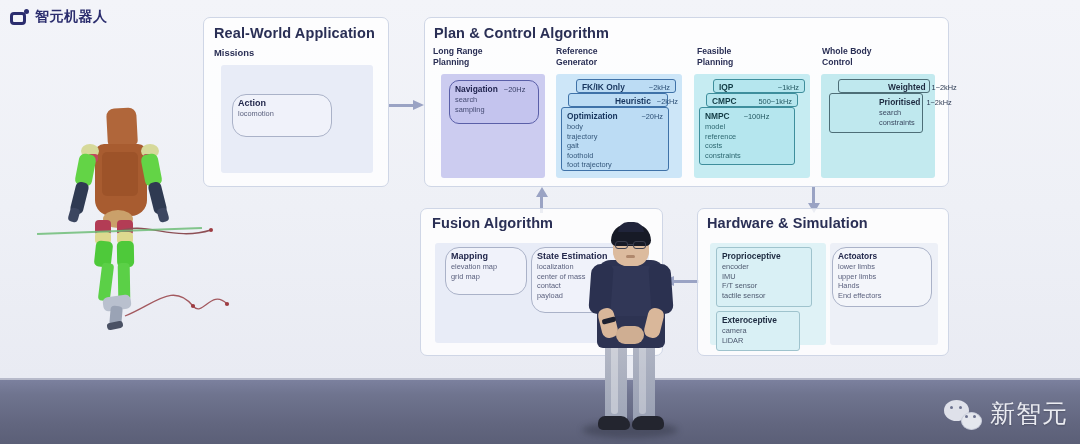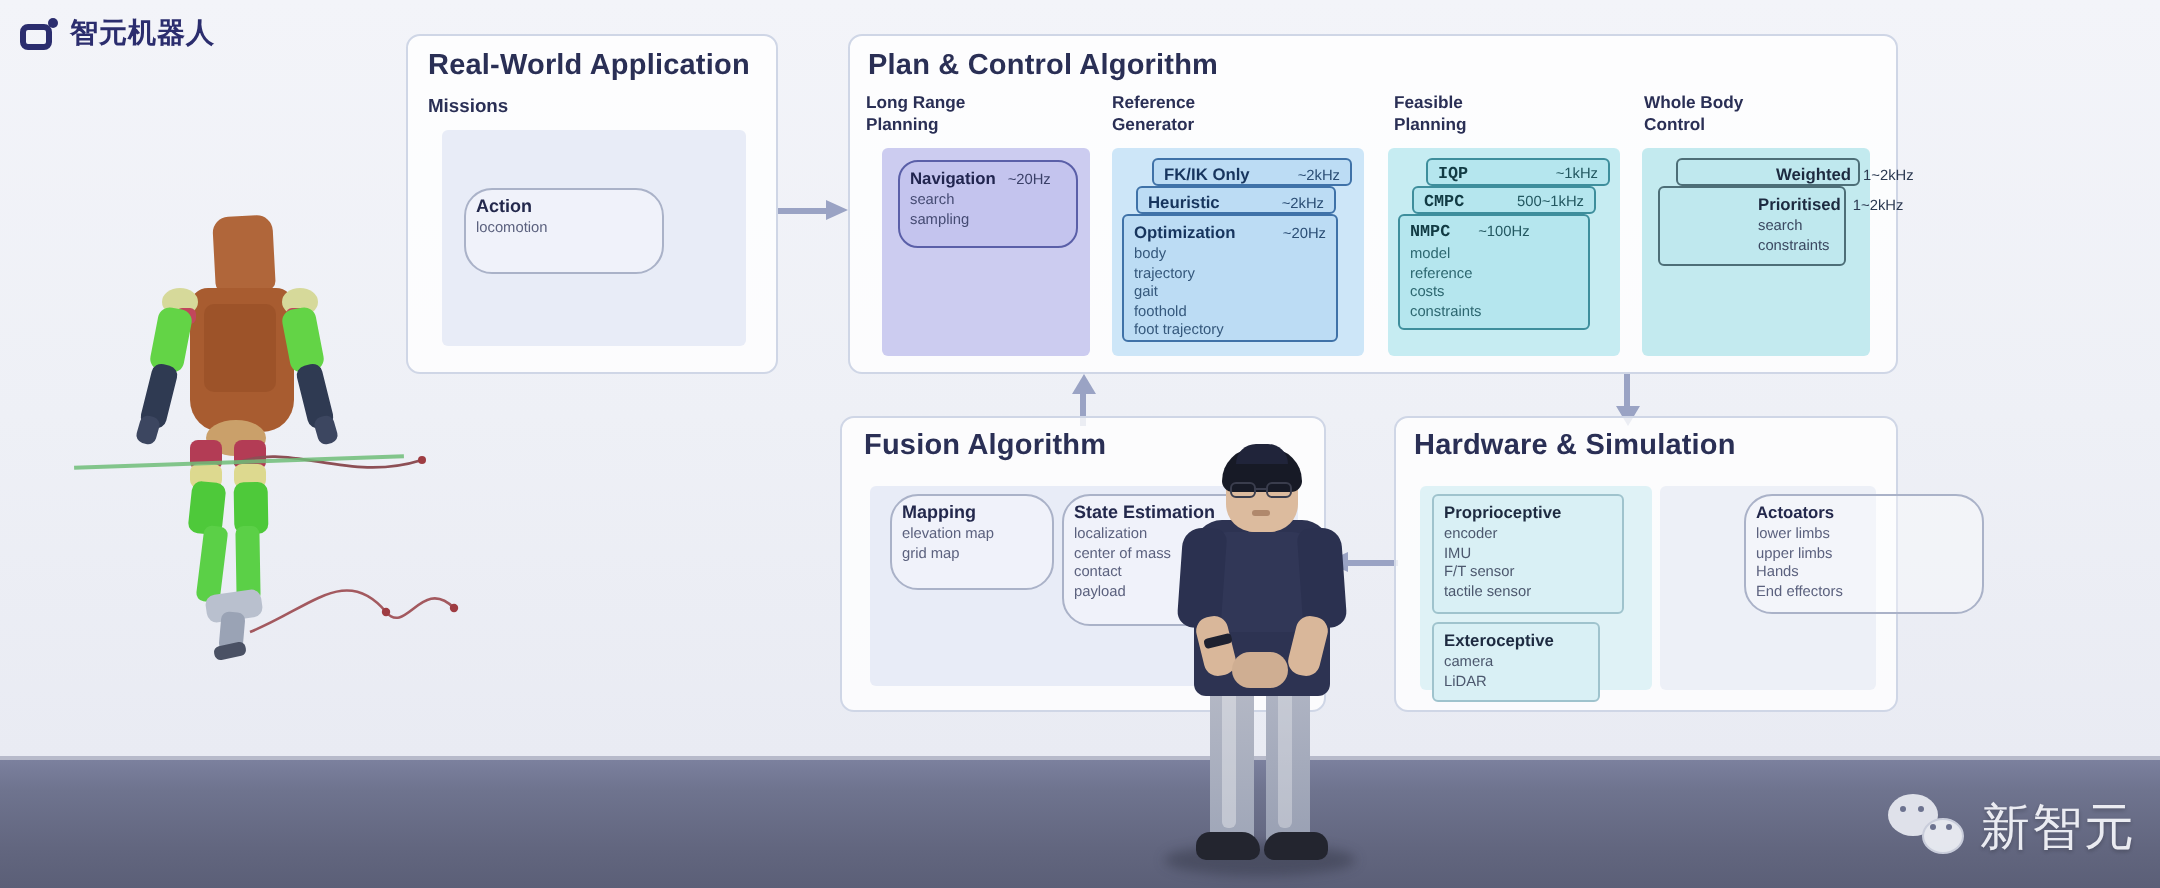--- a/index.html
+++ b/index.html
@@ -62,21 +62,21 @@
   
   .p-col{ background:#ccccf0; }
   .p-card{ background:#c4c4ee; border-color:#5a5fa8;border-radius:10px; }
   
   .b-col{ background:#cde6f8; }
   .b-card{ background:#bcdcf4; border-color:#3f72a8; }
   .b-card .nm{ color:#17355e; } .b-card .hz{ color:#2b4e75; } .b-card .lines div{ color:#35587c; }
   
   .c-col{ background:#c6ecf2; }
   .c-card{ background:#b5e6ee; border-color:#3e8e9c; }
-  .c-card .nm{ color:#123b44;font-family:Liberation Mono, monospace; } .c-card .hz{ color:#235861; } .c-card .lines div{ color:#2d6770; }
+  .c-card .nm{ color:#123b44; } .c-card .hz{ color:#235861; } .c-card .lines div{ color:#2d6770; }
   
   .t-col{ background:#c3eaef; }
   .t-card{ background:#bfe8ee; border-color:#4d6e77;padding-left:44px; }
   .t-card .nm{ color:#1d2a40; } .t-card .hz{ color:#2c3a52; } .t-card .lines div{ color:#3a4860; }
   
   .n-col{ background:#e8ecf7; }
   .hw-card{ background:#d9f0f5; border-color:#9fc3cd; }
   .hw-card .nm{ color:#1d2a40; } .hw-card .lines div{ color:#4c586e; }
   .plain-card{ background:rgba(255,255,255,.35); border-color:#aab2c8;border-radius:14px; }
   .plain-card .nm{ color:#23284c; } .plain-card .lines div{ color:#5b617e; }
@@ -92,21 +92,21 @@
   .ground-line{
     position:absolute; left:-18px; top:122px; width:165px; height:2px;
     background:#6fbd78; opacity:.85; transform:rotate(-2deg);
   }
 
   
   .person{ position:absolute; left:578px; top:222px; width:106px; height:222px; }
   .pp{ position:absolute; }
 
   
-  .wm{ position:absolute; right:12px; bottom:14px; display:flex; align-items:flex-start; gap:8px;
+  .wm{ position:absolute; right:12px; bottom:14px; display:flex; align-items:flex-end; gap:8px;
        opacity:.95; }
   .wm .wx{ position:relative; width:38px; height:30px; }
   .wm .wx .b1{ position:absolute; left:0; top:0; width:25px; height:21px; border-radius:50%;
                background:#e6e8f0; }
   .wm .wx .b2{ position:absolute; right:0; bottom:0; width:21px; height:18px; border-radius:50%;
                background:#eceef4; border:1.5px solid #cfd3e0;}
   .wm .wx .e{ position:absolute; width:3.2px; height:3.2px; border-radius:50%; background:#6d7390;}
   .wm .txt{ font-size:25px; color:#f2f3f8; letter-spacing:1px; font-family:"DejaVu Sans",sans-serif;
             text-shadow:0 1px 2px rgba(0,0,0,.25); }
 </style>
@@ -204,21 +204,21 @@
       </div>
     </div>
 
     <div class="col-box b-col" style="left:131px;top:56px;width:126px;height:104px;"></div>
     <div class="card b-card" style="left:151px;top:61px;width:100px;height:14px;">
       <div class="hdr" style="padding-top:1.5px;justify-content:space-between;">
         <span class="nm">FK/IK Only</span>
         <span class="hz">~2kHz</span>
       </div>
     </div>
-    <div class="card b-card" style="left:143px;top:75px;width:100px;height:14px;">
+    <div class="card b-card" style="left:143px;top:75px;width:100px;height:14px;padding-left:41px;">
       <div class="hdr" style="padding-top:1.5px;justify-content:space-between;">
         <span class="nm">Heuristic</span>
         <span class="hz">~2kHz</span>
       </div>
     </div>
     <div class="card b-card" style="left:136px;top:89px;width:108px;height:64px;">
       <div class="hdr" style="justify-content:space-between;">
         <span class="nm">Optimization</span>
         <span class="hz">~20Hz</span>
       </div>
@@ -352,21 +352,21 @@
     <div class="card hw-card" style="left:18px;top:102px;width:84px;height:40px;">
       <div class="hdr">
         <span class="nm">Exteroceptive</span>
       </div>
       <div class="lines">
         <div>camera</div>
         <div>LiDAR</div>
       </div>
     </div>
     <div class="col-box" style="left:132px;top:34px;width:108px;height:102px;background:#edf0f7;"></div>
-    <div class="card plain-card" style="left:134px;top:38px;width:120px;height:60px;margin-left:40px;">
+    <div class="card plain-card" style="left:134px;top:38px;width:100px;height:60px;">
       <div class="hdr">
         <span class="nm">Actoators</span>
       </div>
       <div class="lines">
         <div>lower limbs</div>
         <div>upper limbs</div>
         <div>Hands</div>
         <div>End effectors</div>
       </div>
     </div>

